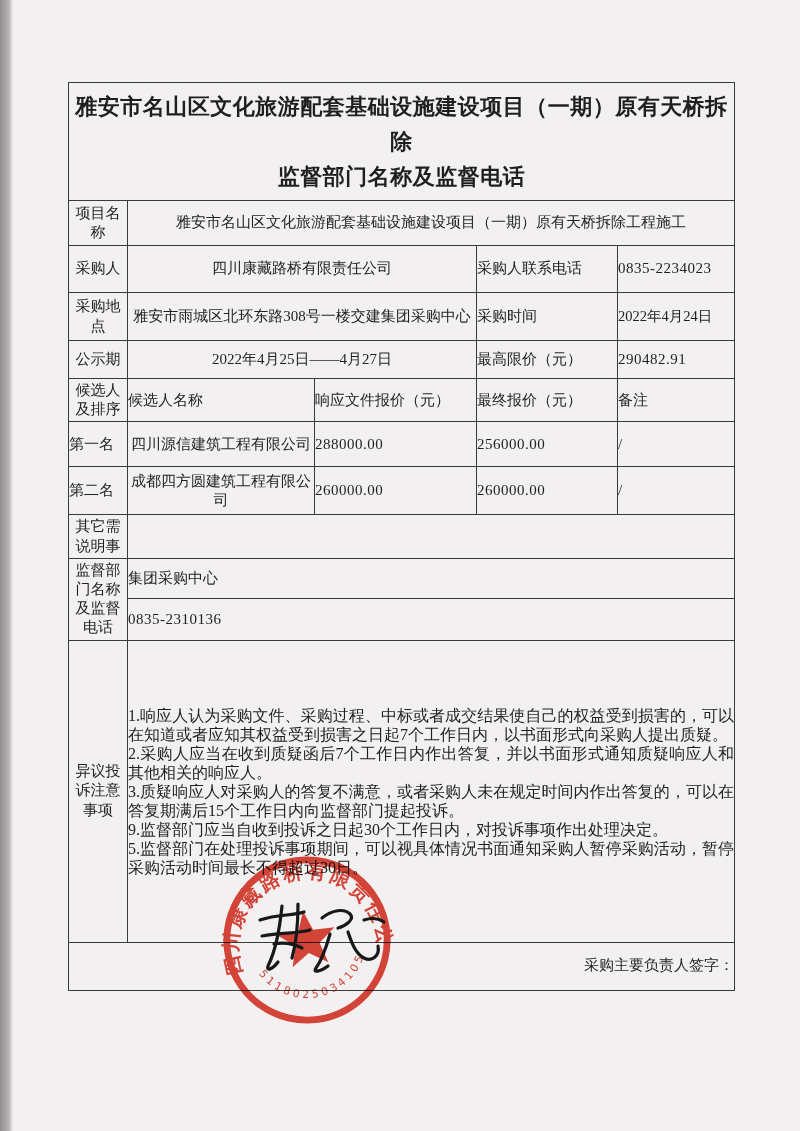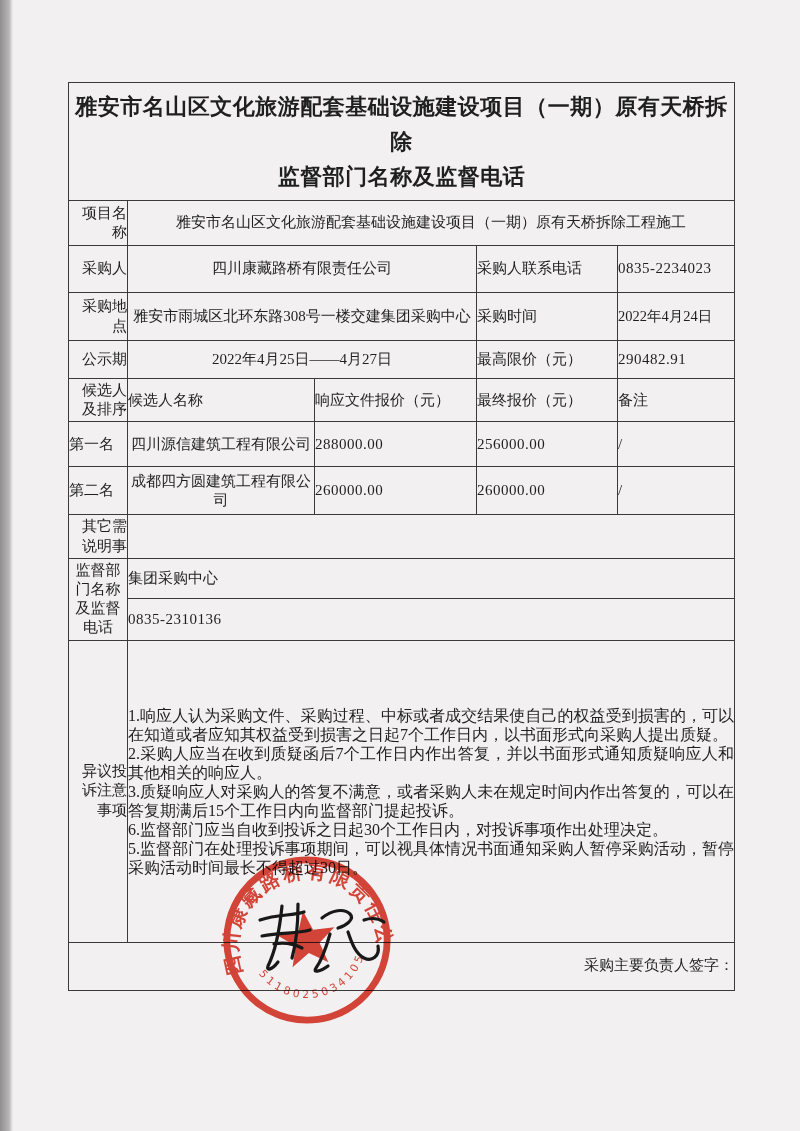--- a/index.html
+++ b/index.html
@@ -39,21 +39,21 @@
     padding:2px 0;
     word-break:break-all;
   }
   .title-cell{text-align:center;}
   .title-cell .t-line{
     font-weight:bold;
     font-size:22px;
     line-height:1.6;
     letter-spacing:.5px;
   }
-  .lbl{text-align:right;padding:2px 4px 2px 5px;}
+  .lbl{text-align:center;padding:2px 4px 2px 5px;}
   .lbl-center{text-align:center;padding:2px 2px;margin-left:20px;}
   .val-left{text-align:center;padding-left:9px;}
   .val-center{text-align:left;}
   .num{font-size:14.5px;letter-spacing:.5px;}
   .dispute-cell{
     text-align:left;
     padding:8px 6px 8px 8px;
   }
   .dispute-cell .d-item{
     font-size:16px;
@@ -160,21 +160,21 @@
     <tr style="height:39px">
       <td colspan="4" class="val-center num">0835-2310136</td>
     </tr>
 
     <tr style="height:302px">
       <td class="lbl">异议投诉注意事项</td>
       <td colspan="4" class="dispute-cell">
         <div class="d-item">1.响应人认为采购文件、采购过程、中标或者成交结果使自己的权益受到损害的，可以在知道或者应知其权益受到损害之日起7个工作日内，以书面形式向采购人提出质疑。</div>
         <div class="d-item">2.采购人应当在收到质疑函后7个工作日内作出答复，并以书面形式通知质疑响应人和其他相关的响应人。</div>
         <div class="d-item">3.质疑响应人对采购人的答复不满意，或者采购人未在规定时间内作出答复的，可以在答复期满后15个工作日内向监督部门提起投诉。</div>
-        <div class="d-item">6.监督部门应当自收到投诉之日起30个工作日内，对投诉事项作出处理决定。</div>
+        <div class="d-item">9.监督部门应当自收到投诉之日起30个工作日内，对投诉事项作出处理决定。</div>
         <div class="d-item">5.监督部门在处理投诉事项期间，可以视具体情况书面通知采购人暂停采购活动，暂停采购活动时间最长不得超过30日。</div>
       </td>
     </tr>
 
     <tr style="height:48px">
       <td colspan="5" class="sign-cell">
         <span>采购主要负责人签字：</span>
       </td>
     </tr>
   </tbody>

